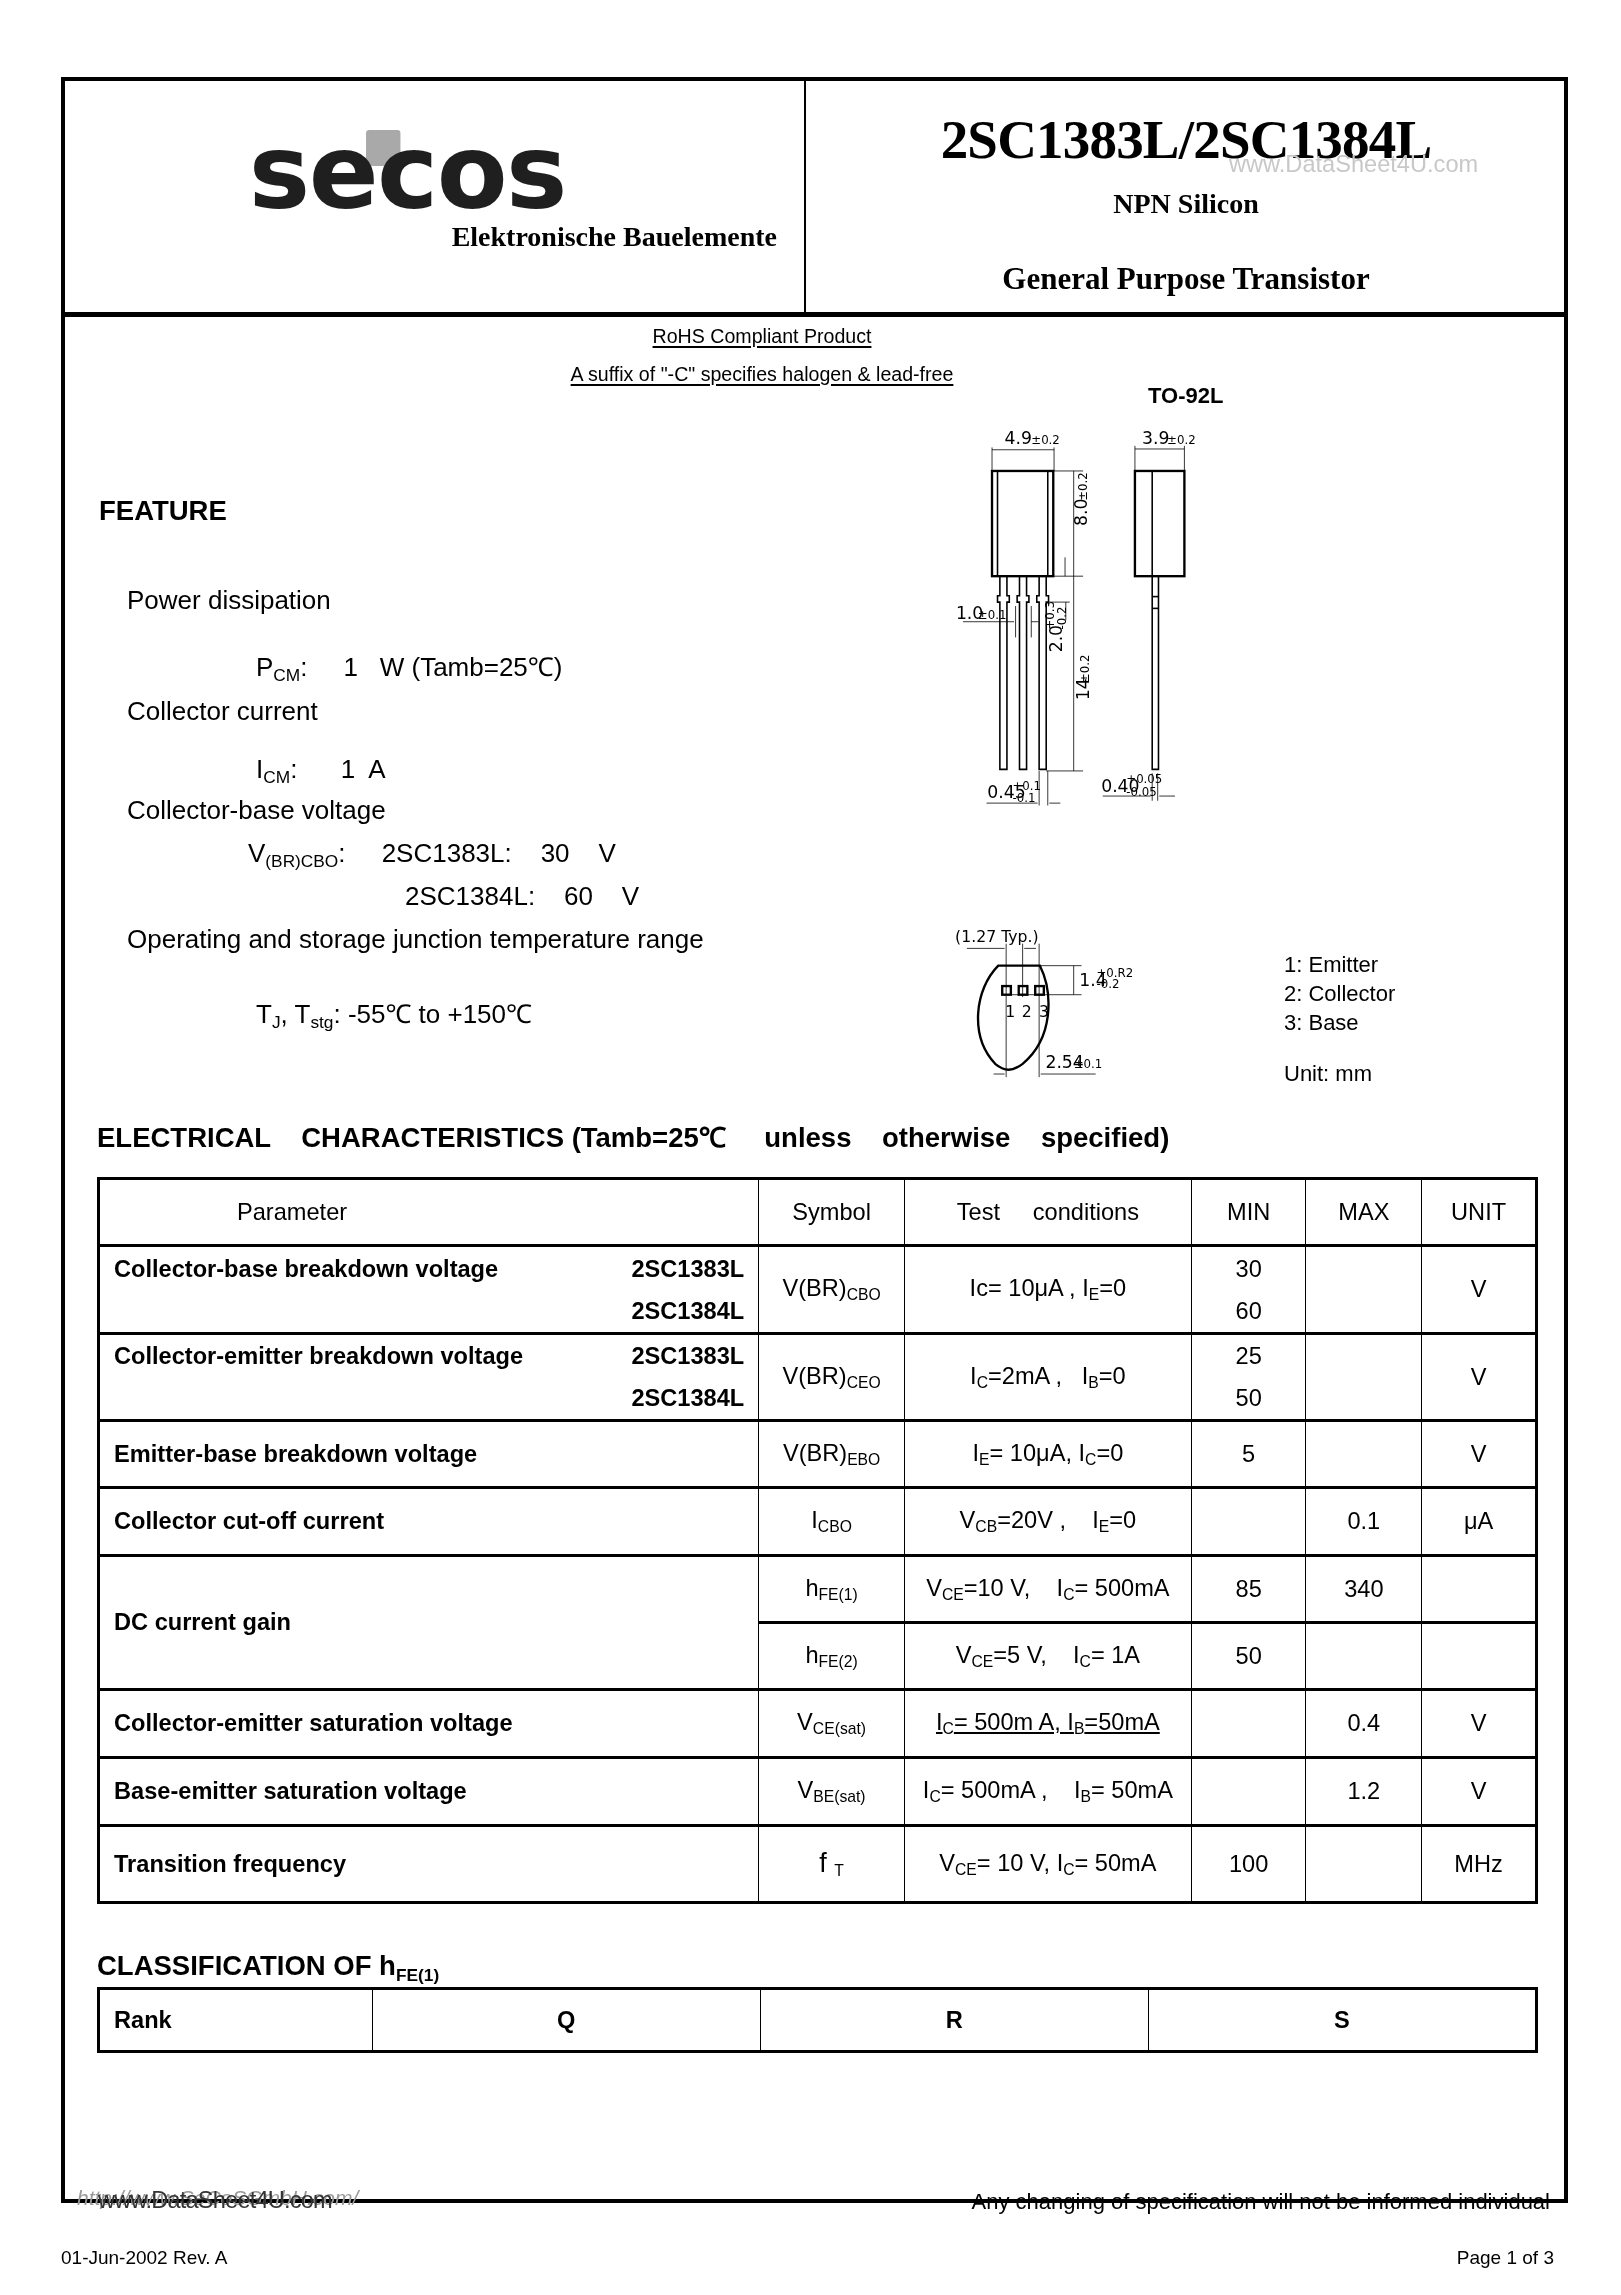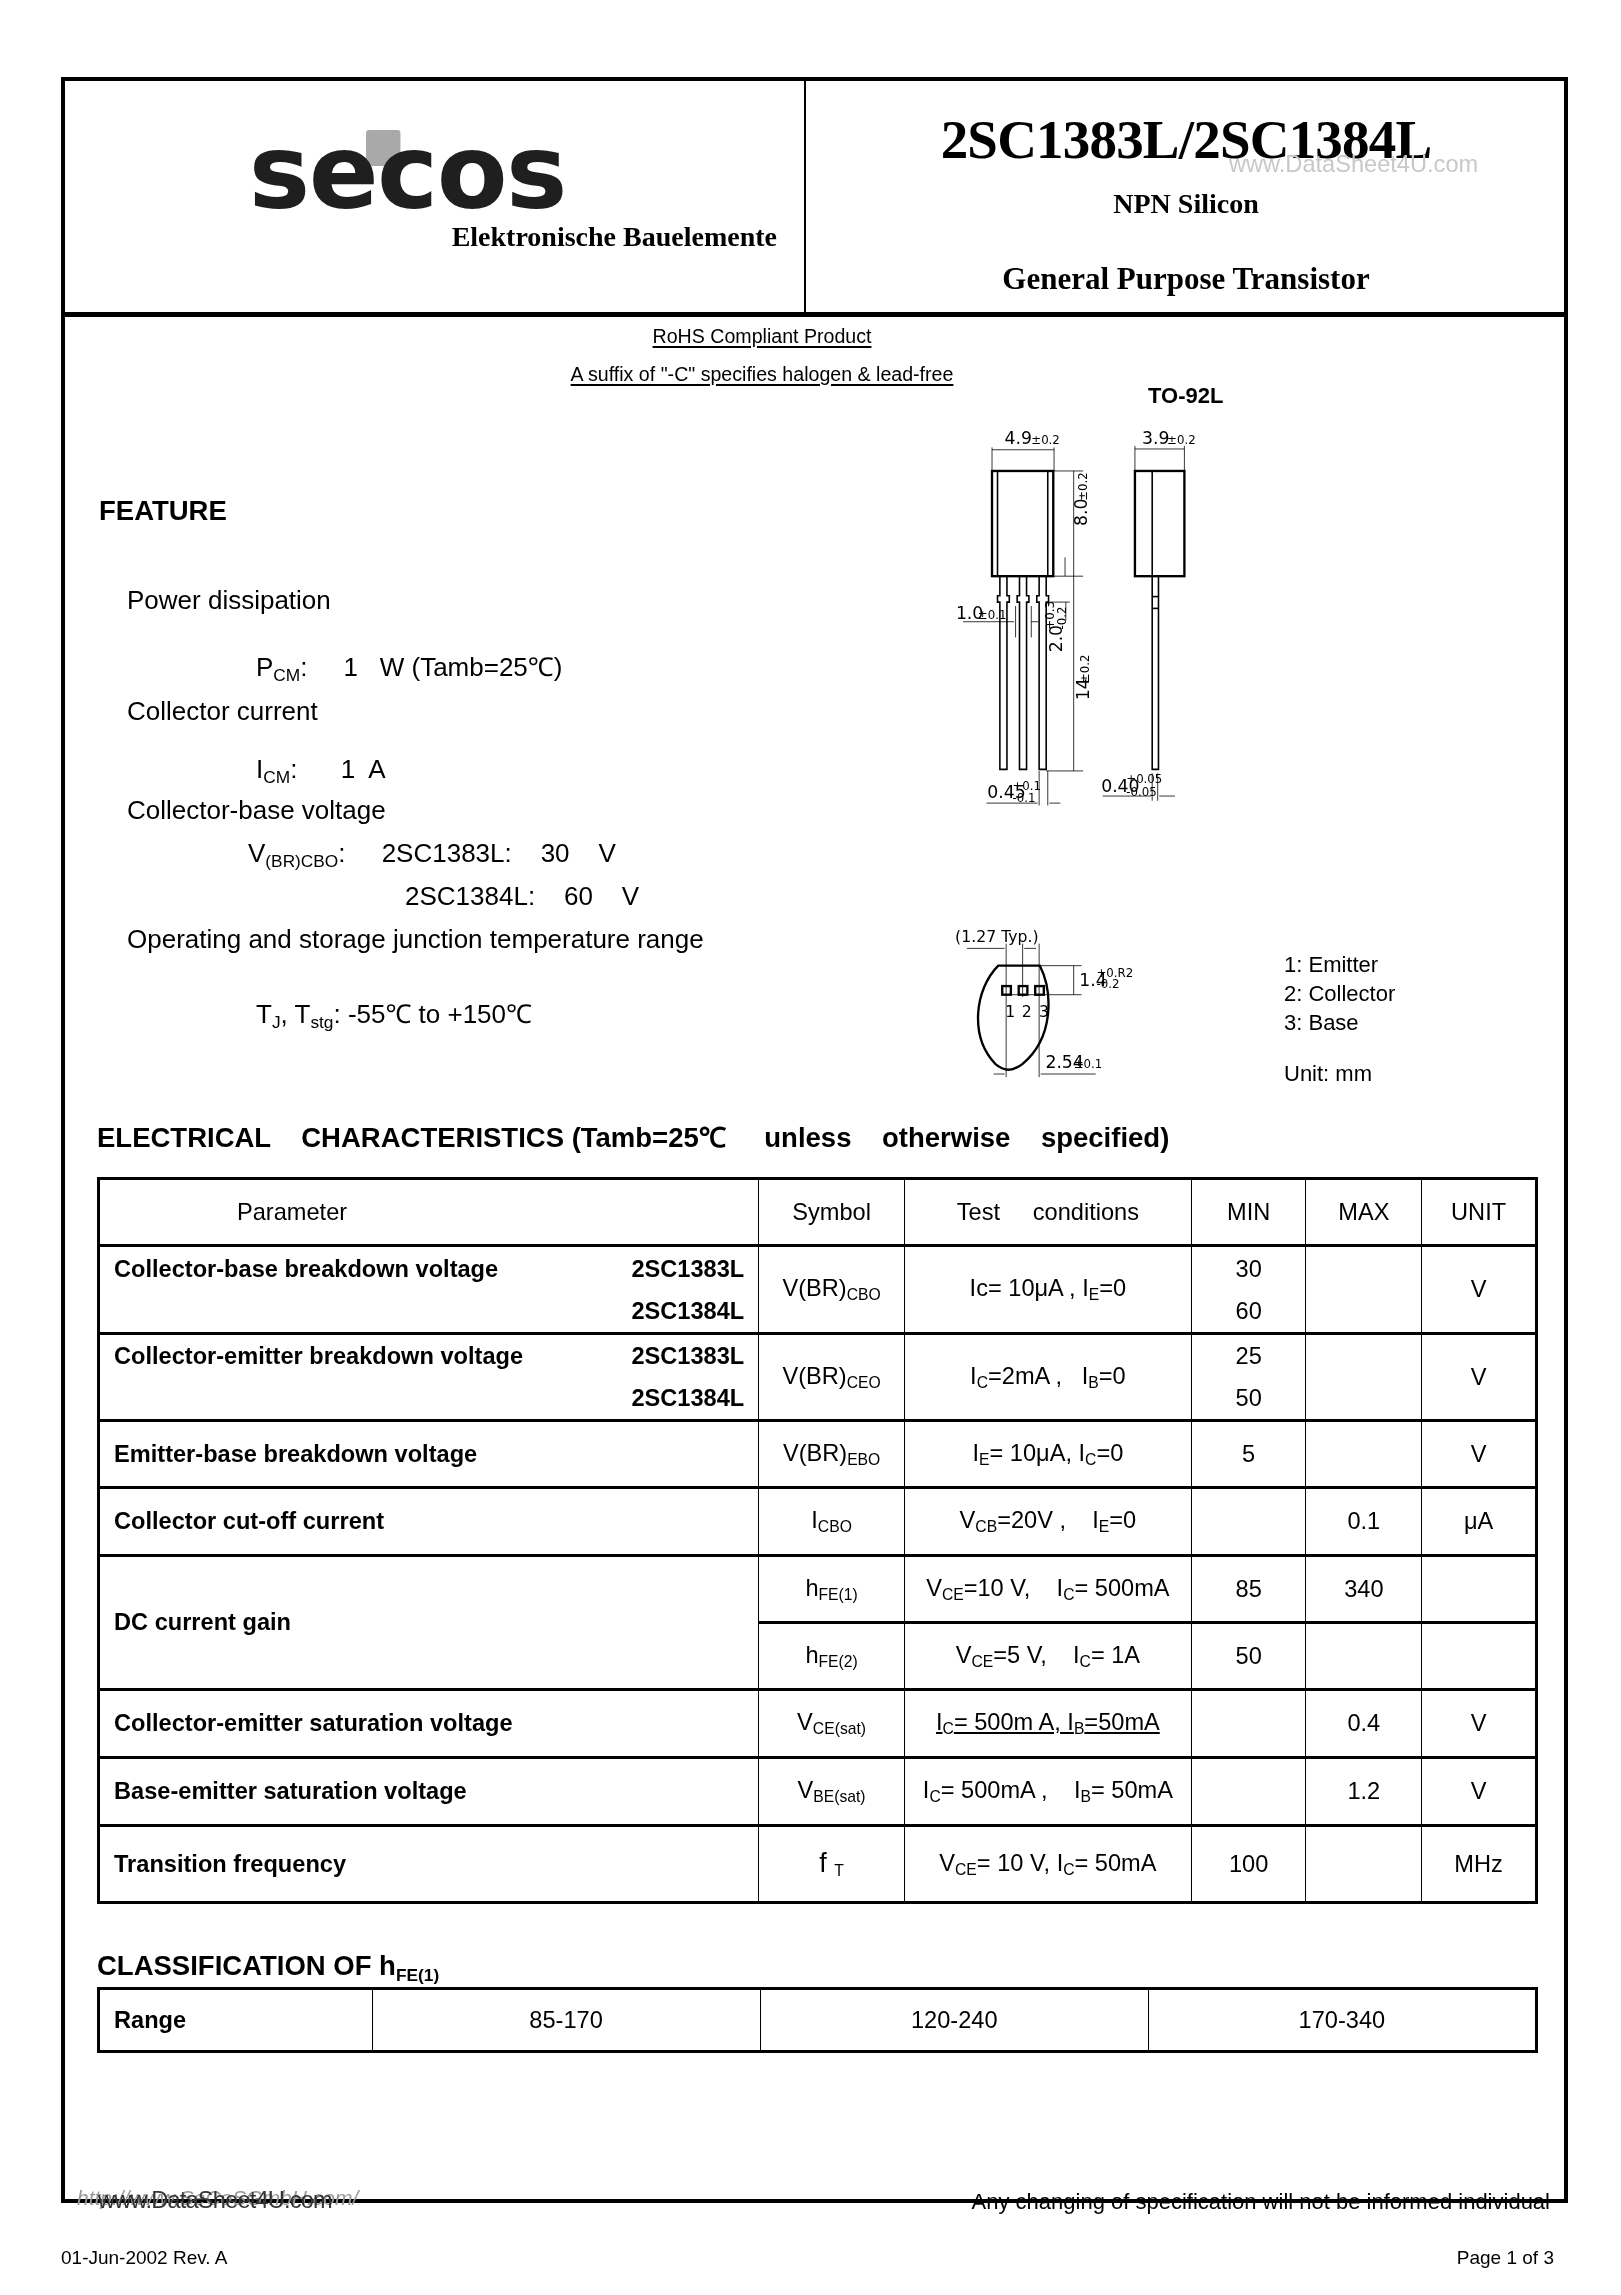--- a/index.html
+++ b/index.html
@@ -299,25 +299,25 @@
 
 <div class="class-head"><span>CLASSIFICATION OF h</span><sub>FE</sub><sub>(1)</sub></div>
 <table class="ctab">
   <colgroup>
       <col style="width:274px">
       <col style="width:389px">
       <col style="width:389px">
       <col style="width:389px">
     </colgroup>
   <tbody>
-  <tr>
-    <td class="lbl" style="font-weight:bold;">Range</td>
-    <td>85-170</td>
-    <td>120-240</td>
-    <td>170-340</td>
+      <tr class="top">
+    <td class="lbl">Rank</td>
+    <td>Q</td>
+    <td>R</td>
+    <td>S</td>
   </tr>
 </tbody>
   </table>
 
 <div class="foot-url">http://www.SeCoSGmbH.com/</div>
 <div class="foot-ws">www.DataSheet4U.com</div>
 <div class="foot-note">Any changing of specification will not be informed individual</div>
 <div class="foot-date">01-Jun-2002 Rev. A</div>
 <div class="foot-page">Page 1 of 3</div>
 

